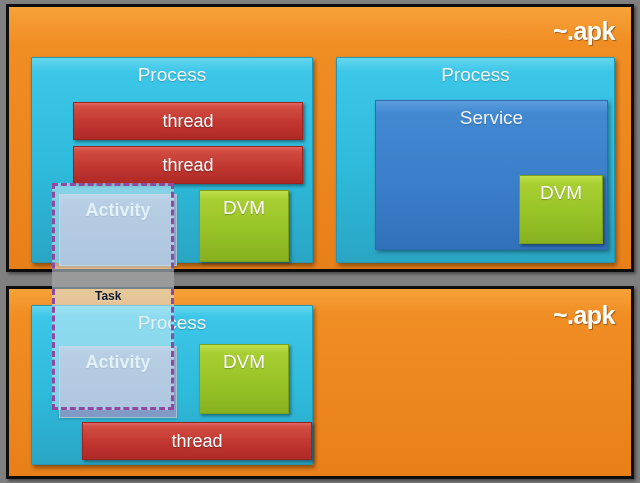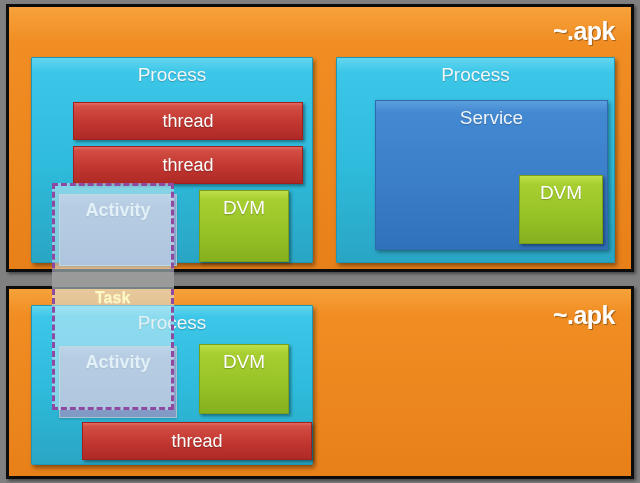--- a/index.html
+++ b/index.html
@@ -135,23 +135,23 @@
   .task-overlay {
     position: absolute;
     box-sizing: border-box;
     background: rgba(214, 238, 245, 0.52);
     border: 3px dashed #8e4aa0;
     z-index: 40;
     pointer-events: none;
   }
   .task-label {
     position: absolute;
-    color: #fef9c3;
+    color: #0f172a;
     font-weight: bold;
-    font-size: 16px;
+    font-size: 12px;
     z-index: 60;
     text-shadow: 0 1px 0 rgba(255,255,255,0.35);
     white-space: nowrap;
   }
 
   
   .gap-strip {
     position: absolute;
     background: #9a9a9a;
     z-index: 45;

